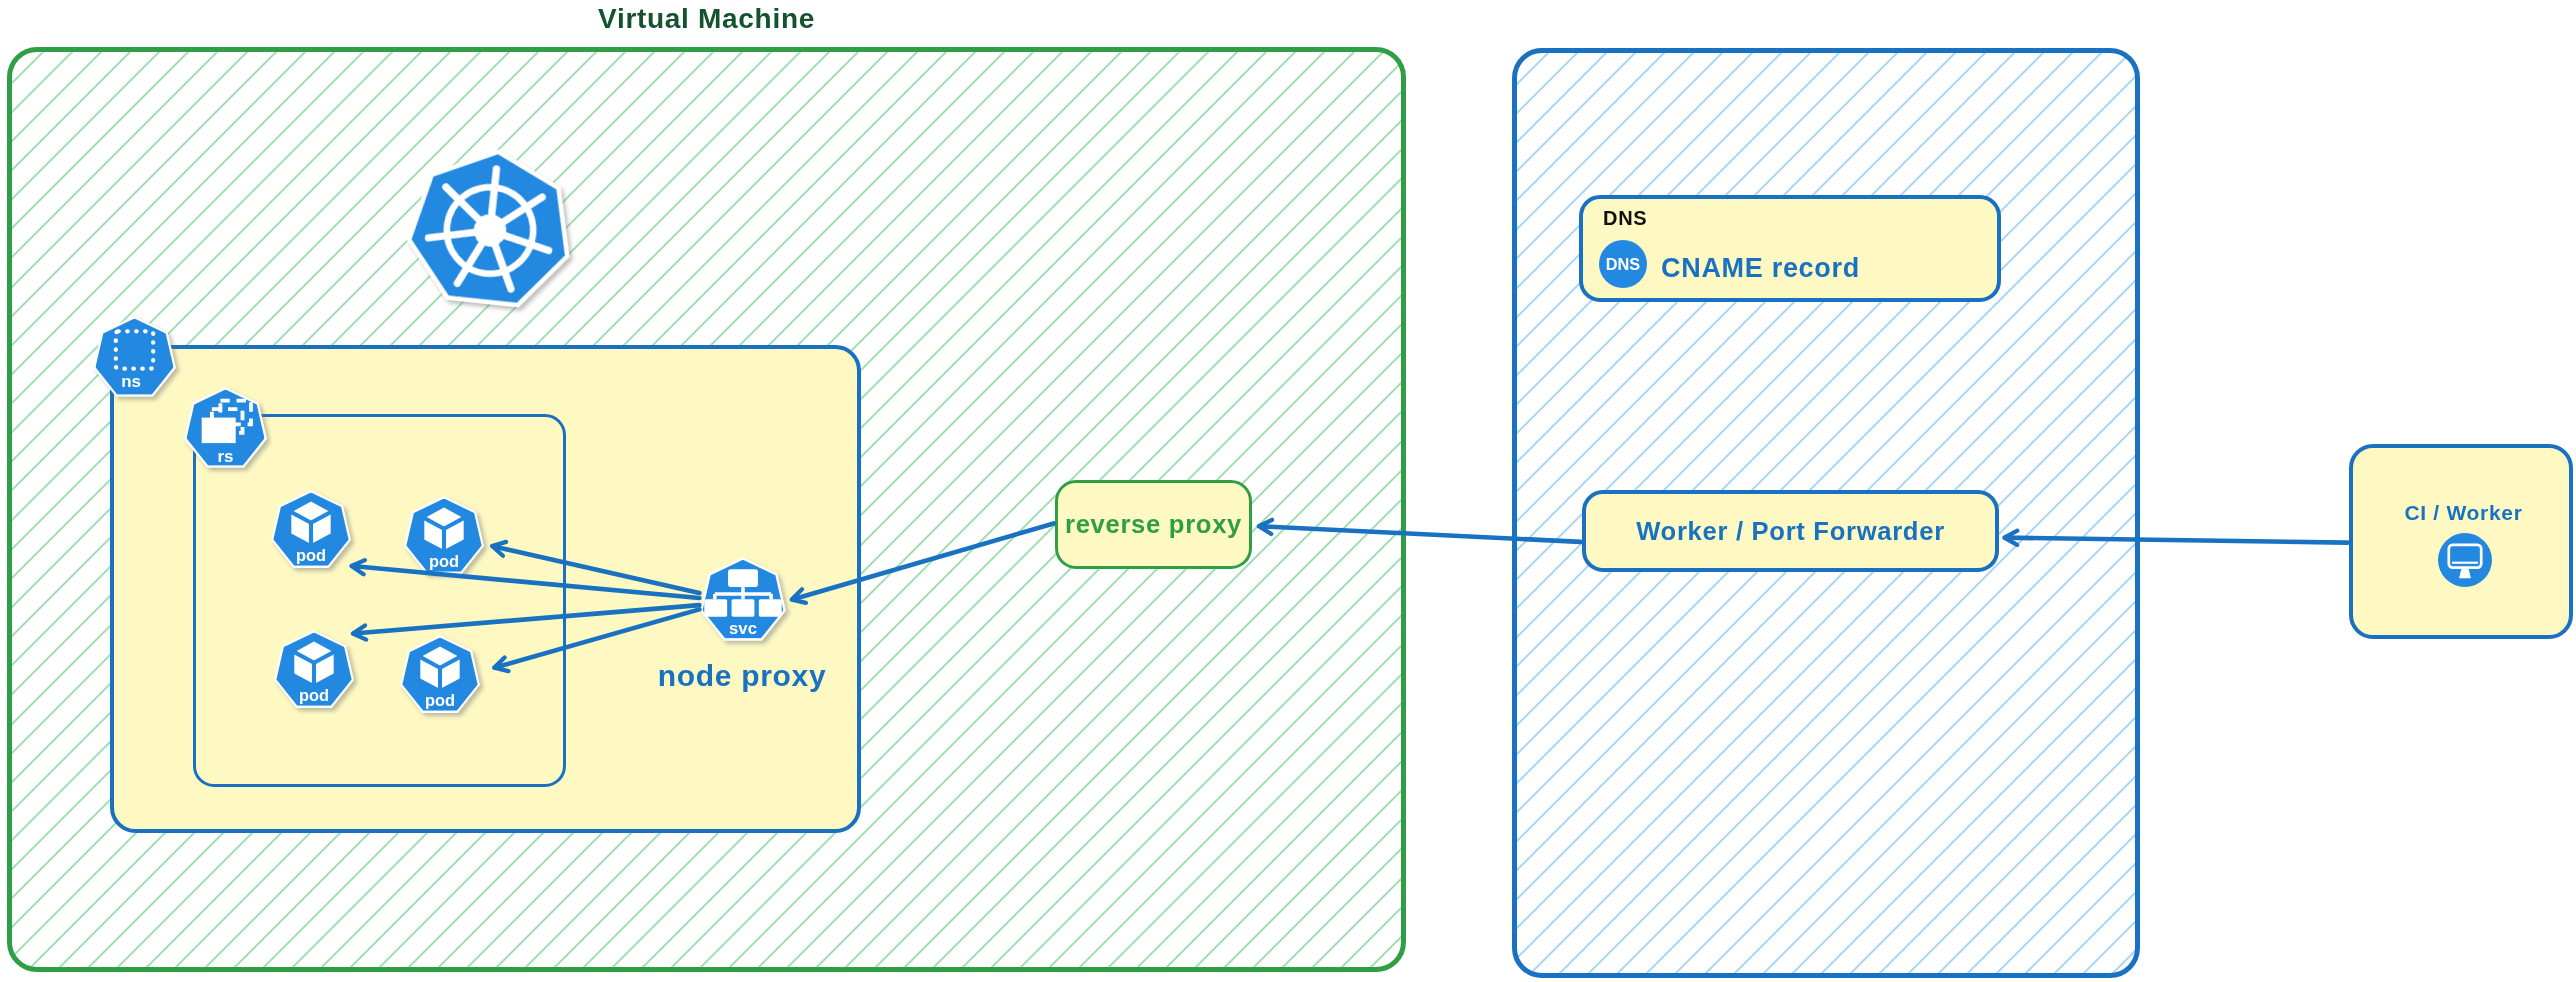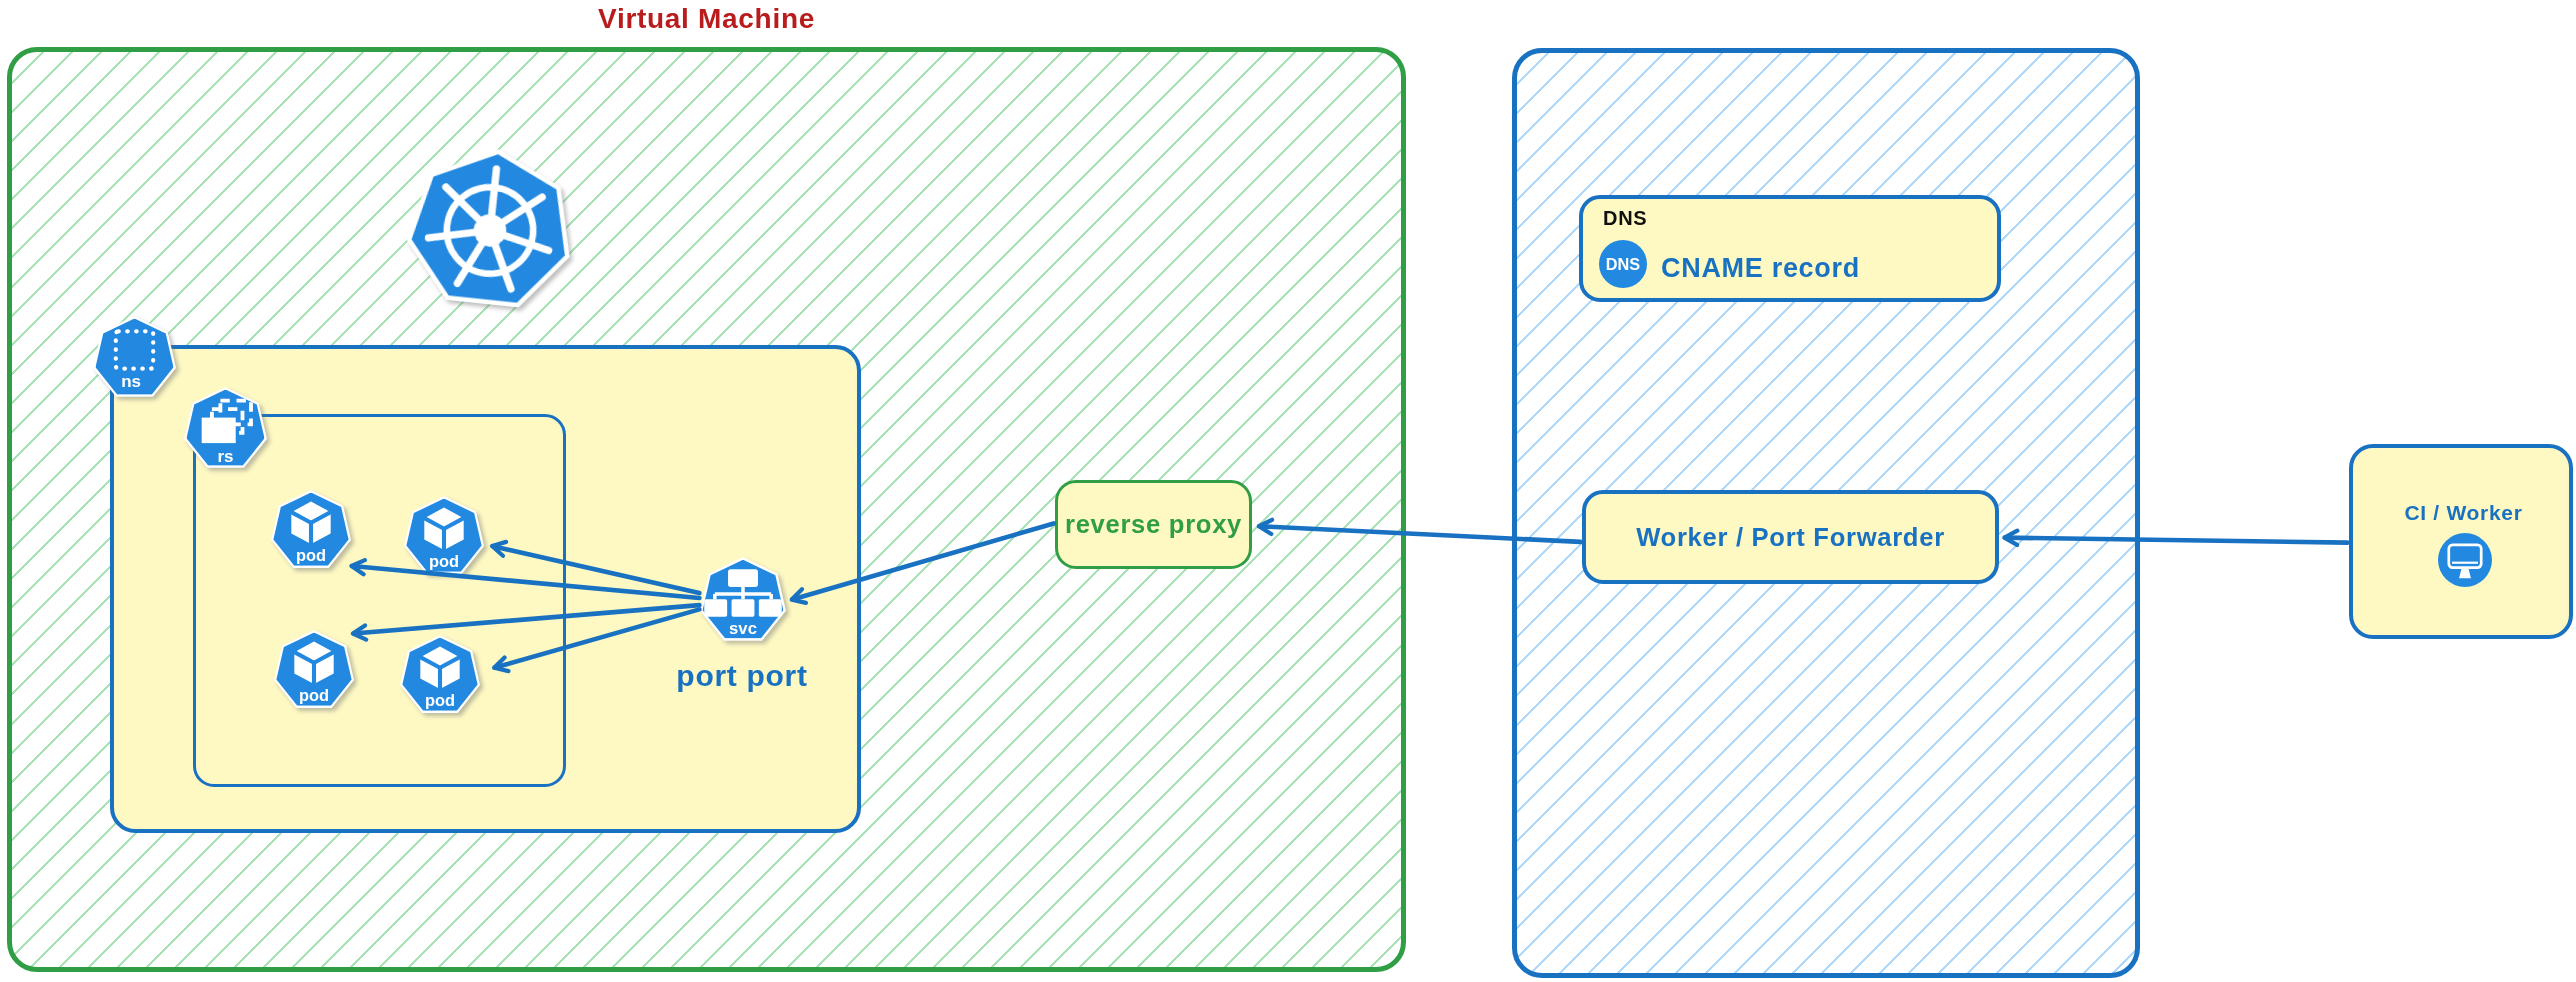--- a/index.html
+++ b/index.html
@@ -7,32 +7,32 @@
           font-family:"Liberation Sans", sans-serif;}
 
   
   .region{position:absolute;border-radius:30px;}
   .vm-region{left:7px;top:47px;width:1389px;height:915px;border:5px solid #2f9e44;
     background:repeating-linear-gradient(135deg, rgba(82,199,110,0.50) 0 2.1px, rgba(0,0,0,0) 2.1px 20.6px);}
   .ext-region{left:1512px;top:48px;width:618px;height:920px;border:5px solid #1971c2;
     background:repeating-linear-gradient(135deg, rgba(96,178,244,0.50) 0 2.1px, rgba(0,0,0,0) 2.1px 20.6px);}
 
   .region-title{position:absolute;font-size:28px;font-weight:bold;letter-spacing:0.7px;text-align:center;width:497px;}
-  .vm-title{left:458px;top:2.8px;color:#b91c1c;}
+  .vm-title{left:458px;top:2.8px;color:#14532d;}
   .ext-title{left:1577px;top:2.8px;color:#1971c2;}
 
   
   .wbox{position:absolute;background:#fef9c3;box-sizing:border-box;}
   .ns-box{left:110px;top:345px;width:751px;height:488px;border:4.3px solid #1971c2;border-radius:25.6px;}
   .rs-box{left:193px;top:414px;width:373px;height:373px;border:3.6px solid #1971c2;border-radius:21px;}
   .rp-box{left:1055px;top:480px;width:197px;height:89px;border:3.6px solid #2f9e44;border-radius:21px;
           display:flex;align-items:center;justify-content:center;}
   .rp-box .lbl{color:#2f9e44;font-size:25.6px;font-weight:bold;letter-spacing:0.7px;}
   .dns-box{left:1579px;top:195px;width:422px;height:107px;border:4.3px solid #1971c2;border-radius:21px;}
-  .worker-box{left:1582px;top:490px;width:417px;height:94px;border:4.3px solid #1971c2;border-radius:21px;
+  .worker-box{left:1582px;top:490px;width:417px;height:82px;border:4.3px solid #1971c2;border-radius:21px;
           display:flex;align-items:center;justify-content:center;}
   .worker-box .lbl{color:#1971c2;font-size:25.6px;font-weight:bold;letter-spacing:0.7px;}
   .ci-box{left:2349px;top:444px;width:224px;height:195px;border:4.3px solid #1971c2;border-radius:24px;}
   .ci-label{position:absolute;left:2364px;top:501px;width:199px;text-align:center;color:#1971c2;
             font-size:21px;font-weight:bold;letter-spacing:0.7px;}
 
   .dns-tag{position:absolute;left:1603px;top:207px;color:#111111;font-size:20px;font-weight:bold;letter-spacing:0.7px;}
   .badge-circle{position:absolute;border-radius:50%;background:#2389e0;display:flex;align-items:center;justify-content:center;}
   .dns-circle{left:1599px;top:240px;width:48px;height:48px;color:#ffffff;font-size:16.3px;font-weight:bold;}
   .cname-label{position:absolute;left:1661px;top:253px;width:298px;text-align:left;color:#1971c2;
@@ -167,21 +167,21 @@
         <line x1="82" y1="42" x2="82" y2="48"></line>
       </g>
       <rect x="33" y="14" width="34" height="20" rx="3" fill="#ffffff"></rect>
       <rect x="6" y="48" width="26" height="20" rx="2" fill="#ffffff"></rect>
       <rect x="37" y="48" width="26" height="20" rx="2" fill="#ffffff"></rect>
       <rect x="68" y="48" width="26" height="20" rx="2" fill="#ffffff"></rect>
       <text class="glyph-label" x="50" y="88" font-size="19" text-anchor="middle">svc</text>
     </svg>
   </div>
 
-  <div class="node-port">port port</div>
+  <div class="node-port">node proxy</div>
 
   <div class="wbox rp-box">
     <span class="lbl">reverse proxy</span>
   </div>
 
   <div class="wbox dns-box"></div>
   <div class="dns-tag">DNS</div>
   <div class="badge-circle dns-circle">
     <span>DNS</span>
   </div>

